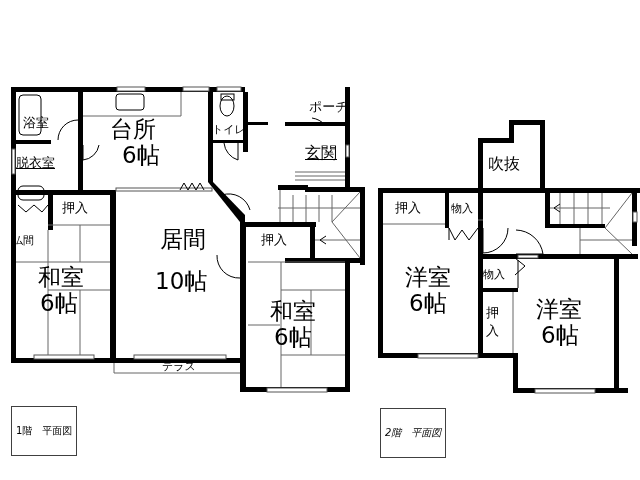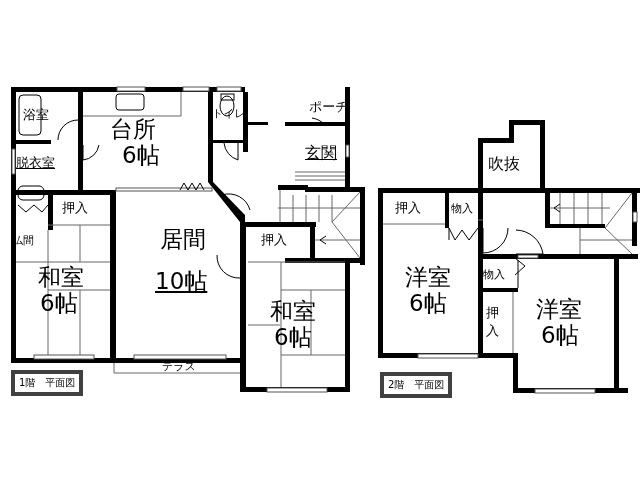--- a/index.html
+++ b/index.html
@@ -7,21 +7,21 @@
   svg { position: absolute; left: 0; top: 0; }
   .wall { fill: #000; }
   .thin { stroke: #000; stroke-width: 1; fill: none; }
   .gray { stroke: #666; stroke-width: 1; fill: none; }
   .win { fill: #fff; stroke: #555; stroke-width: 1; }
   .lbl { position: absolute; color: #000; line-height: 1; white-space: nowrap; text-align: center; }
   .big { font-size: 23px; }
   .mid { font-size: 16px; }
   .sm { font-size: 13px; }
   .xs { font-size: 11px; }
-  .caption { position: absolute; border: 4px solid #404040; font-size: 10px; padding: 2px 4px; background: #fff; }
+  .caption { position: absolute; border: 1px solid #404040; font-size: 10px; padding: 17px 4px; background: #fff; margin-top: 36px; }
 </style>
 </head>
 <body>
 
 <svg width="640" height="480" viewBox="0 0 640 480">
 
   <g>
 
     <rect class="wall" x="11" y="87" width="200" height="5"></rect>
     <rect class="wall" x="210" y="87" width="35" height="5"></rect>
@@ -150,42 +150,42 @@
       <line class="gray" x1="550" y1="208" x2="610" y2="208"></line>
       <line class="gray" x1="605" y1="228" x2="632" y2="193"></line>
       <line class="gray" x1="605" y1="228" x2="632" y2="254"></line>
       <line class="gray" x1="580" y1="228" x2="580" y2="254"></line>
       <line class="gray" x1="580" y1="240" x2="632" y2="240"></line>
       <polyline class="thin" points="560,204 554,208 560,212"></polyline>
     </g>
   </g>
 </svg>
 
-<div class="lbl sm" style="left:23px;top:108px;">浴室</div>
+<div class="lbl sm" style="left:23px;top:116px;">浴室</div>
 <div class="lbl sm" style="left:16px;top:156px;text-decoration:underline;">脱衣室</div>
 <div class="lbl big" style="left:110px;top:118px;text-align:right;">台所</div>
 <div class="lbl big" style="left:122px;top:144px;">6帖</div>
-<div class="lbl xs" style="left:212px;top:108px;">トイレ</div>
+<div class="lbl xs" style="left:212px;top:124px;">トイレ</div>
 <div class="lbl sm" style="left:267px;top:100px;margin-left:42px;">ポーチ</div>
 <div class="lbl mid" style="left:305px;top:145px;text-decoration:underline;">玄関</div>
 <div class="lbl xs" style="left:12px;top:207px;margin-top:28px;">仏間</div>
 <div class="lbl sm" style="left:62px;top:201px;">押入</div>
 <div class="lbl big" style="left:38px;top:266px;">和室</div>
 <div class="lbl big" style="left:40px;top:292px;">6帖</div>
 <div class="lbl big" style="left:160px;top:228px;">居間</div>
-<div class="lbl big" style="left:155px;top:270px;text-decoration:underline;">10帖</div>
+<div class="lbl big" style="left:155px;top:270px;">10帖</div>
 <div class="lbl sm" style="left:261px;top:233px;">押入</div>
 <div class="lbl big" style="left:270px;top:300px;">和室</div>
 <div class="lbl big" style="left:274px;top:326px;">6帖</div>
 <div class="lbl xs" style="left:162px;top:361px;text-align:right;">テラス</div>
 <div class="caption" style="left:11px;top:370px;">1階　平面図</div>
 
 <div class="lbl mid" style="left:488px;top:156px;">吹抜</div>
 <div class="lbl sm" style="left:395px;top:201px;">押入</div>
 <div class="lbl xs" style="left:451px;top:203px;">物入</div>
 <div class="lbl xs" style="left:483px;top:269px;">物入</div>
 <div class="lbl big" style="left:405px;top:266px;">洋室</div>
 <div class="lbl big" style="left:409px;top:292px;">6帖</div>
 <div class="lbl sm" style="left:486px;top:306px;">押</div>
 <div class="lbl sm" style="left:486px;top:324px;">入</div>
 <div class="lbl big" style="left:536px;top:298px;">洋室</div>
 <div class="lbl big" style="left:541px;top:324px;">6帖</div>
-<div class="caption" style="left:380px;top:372px;">2階　平面図</div>
+<div class="caption" style="left:380px;top:372px;font-style:italic;">2階　平面図</div>
 
 </body></html>

